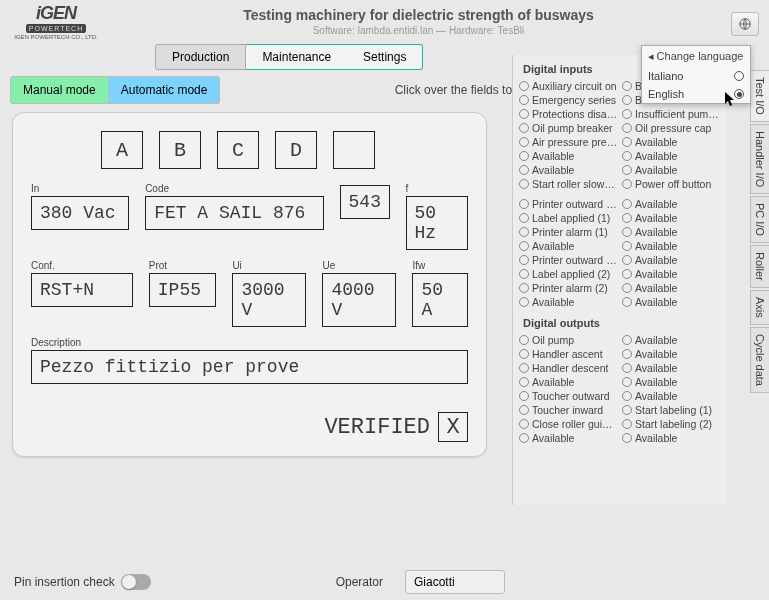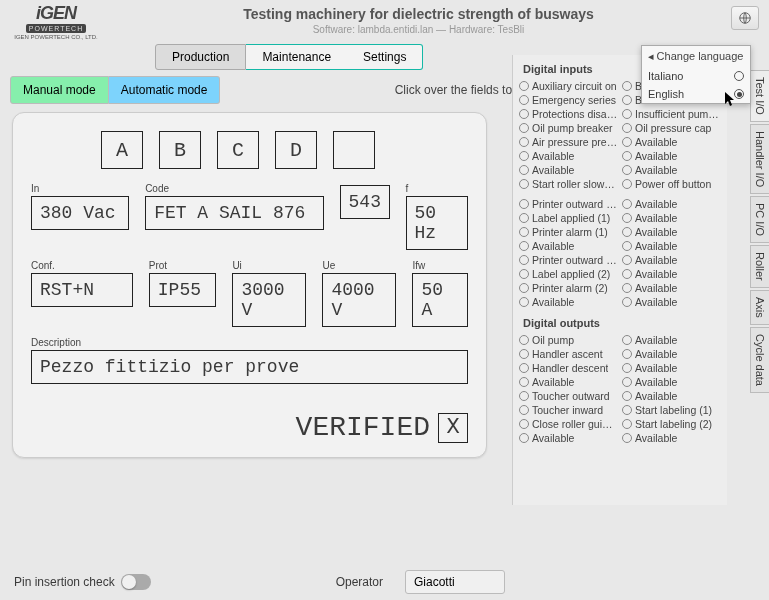--- a/index.html
+++ b/index.html
@@ -8,21 +8,21 @@
   font-size: 12px;
   background: #e8e8e8;
   color: #3a3a3a;
   width: 769px;
   height: 600px;
   overflow: hidden;
   position: relative;
 }
 .header {
   display: flex;
-  align-items: flex-start;
+  align-items: flex-end;
   padding: 6px 10px 4px 6px;
 }
 .logo {
   width: 100px;
   height: 30px;
   display: flex;
   flex-direction: column;
   align-items: center;
   justify-content: center;
 }
@@ -81,21 +81,21 @@
   font-family:"Courier New",monospace;font-size:20px;background:transparent;
 }
 .field-row { display:flex; gap:16px; margin-bottom:10px;}
 .field { display:flex;flex-direction:column; }
 .field label { font-size:10px;margin-bottom:2px;color:#444;}
 .fbox {
   border:1.5px solid #222;padding:6px 8px;font-family:"Courier New",monospace;font-size:18px;
   background:transparent;cursor:pointer;
 }
 .verified-row { display:flex;justify-content:flex-end;align-items:center;margin-top:28px;gap:8px;}
-.verified-row .vtext { font-family:"Courier New",monospace;font-size:28px;}
+.verified-row .vtext { font-family:"Courier New",monospace;font-size:22px;}
 .verified-row .vx { border:1.5px solid #222;width:30px;height:30px;display:flex;align-items:center;justify-content:center;font-family:"Courier New",monospace;font-size:22px;}
 .right-panel {
   position:absolute;top:55px;left:512px;width:215px;
   background:#ededed;border-left:1px solid #ccc;
   padding:6px 6px;font-size:11px;color:#444;
   height:450px;overflow:hidden;
 }
 .right-panel h3 { font-size:11px;font-weight:bold;margin:2px 0 4px 4px;}
 .io-grid { display:grid;grid-template-columns:1fr 1fr;gap:0 4px;}
 .io-item { display:flex;align-items:center;gap:3px;padding:1px 0;white-space:nowrap;overflow:hidden;}

